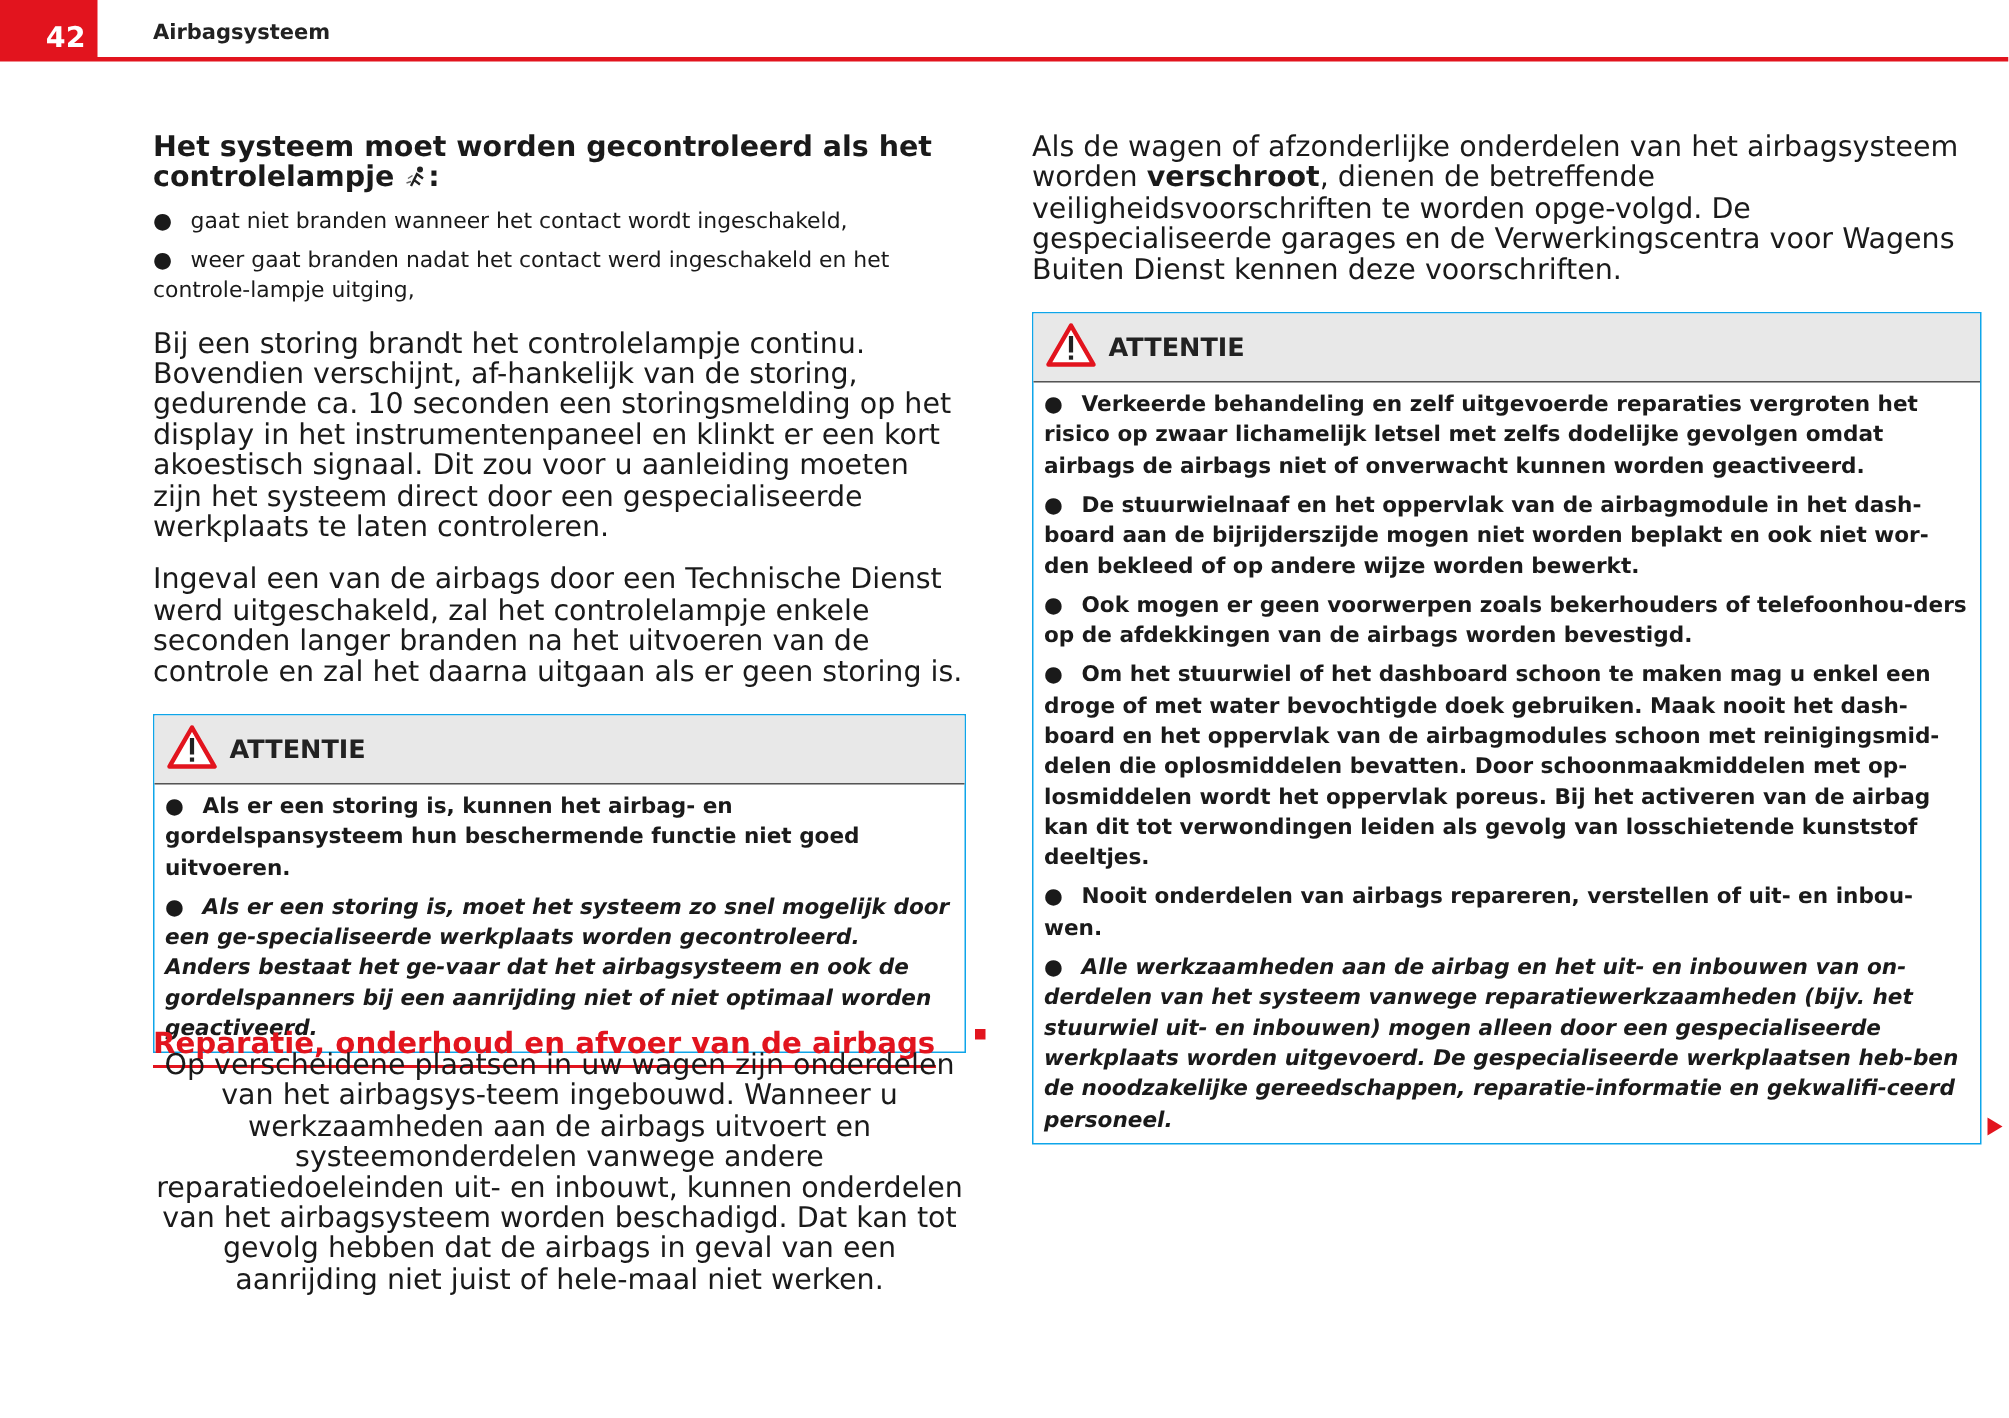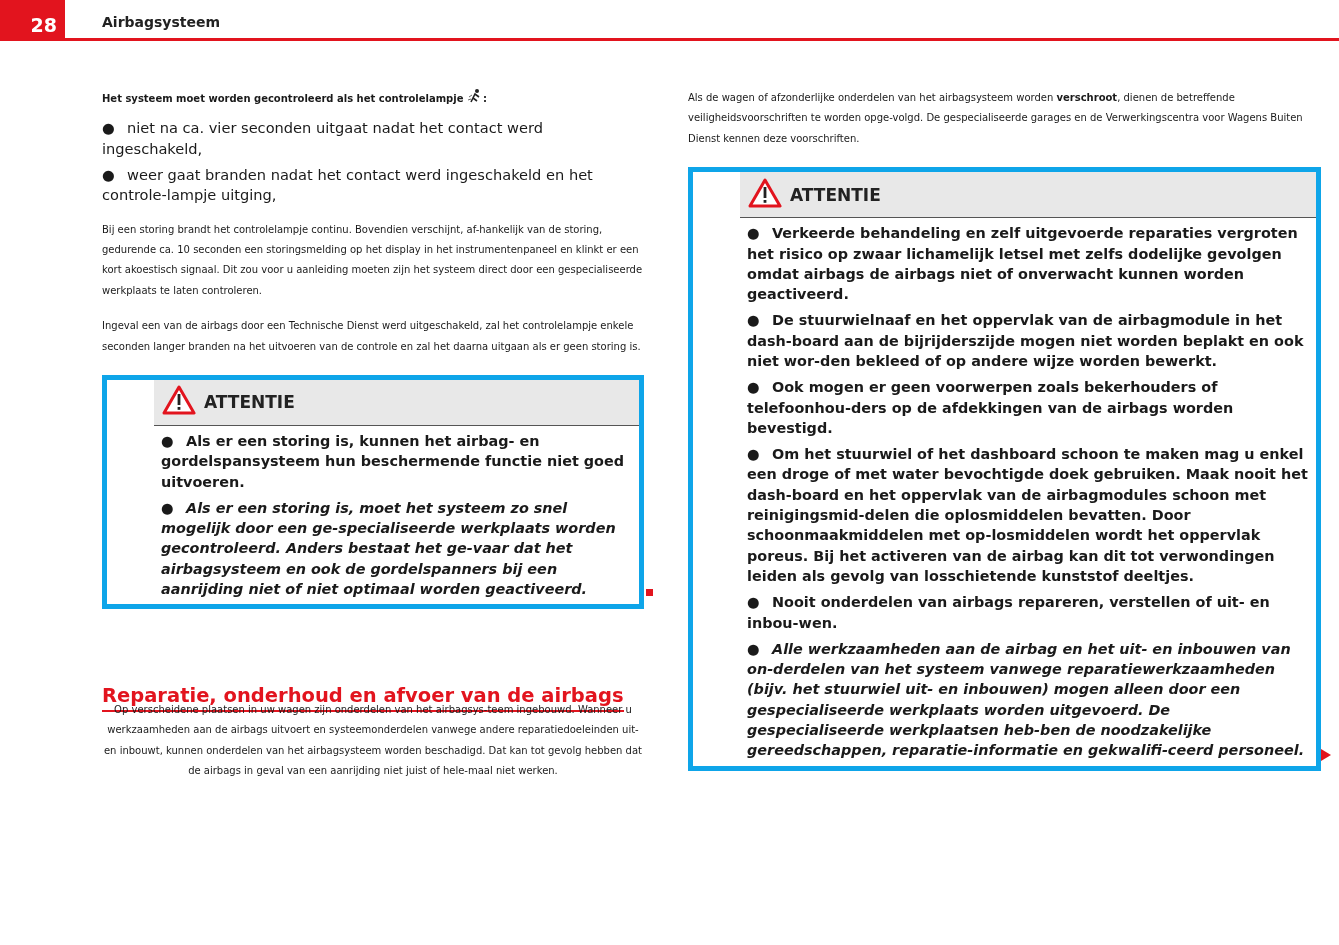--- a/index.html
+++ b/index.html
@@ -8,62 +8,62 @@
   .header-rule { position:absolute; left:0; top:38px; width:1339px; height:3px; background:#e2141e; }
   .page-tab { position:absolute; left:0; top:0; width:65px; height:40px; background:#e2141e;
               color:#fff; font-weight:bold; font-size:19px; line-height:50px; text-align:right;
               padding-right:8px; box-sizing:border-box; }
   .chapter-title { position:absolute; left:102px; top:14px; font-weight:bold; font-size:14px; color:#222; }
 
   .col { position:absolute; top:88px; width:545px; }
   .col-left { left:102px; width:542px; }
   .col-right { left:688px; width:633px; }
 
-  p, .lead { margin:0; font-size:10px; line-height:20.4px; }
+  p, .lead { margin:0; font-size:19px; line-height:20.4px; }
   .lead { font-weight:bold; margin-bottom:7px; }
   ul.bullets { list-style:none; margin:0 0 14px 0; padding:0; }
   ul.bullets li { font-size:14.6px; line-height:20.4px; margin-bottom:5.5px; }
   .bul { display:inline-block; width:25px; }
   .para { margin-bottom:15px; }
 
-  .warn { border:5px solid #0ea5e9; margin-top:18px; position:relative;padding-left:47px; }
+  .warn { border:1px solid #0ea5e9; margin-top:18px; position:relative; }
   .warn-head { background:#e8e8e8; border-bottom:1px solid #555; height:45px; display:flex; align-items:center; padding-left:8px; }
   .warn-title { font-weight:bold; font-size:17px; margin-left:8px; color:#222; }
   .warn-body { padding:5px 8px 5px 7px; }
   .warn-body .wi { font-weight:bold; font-size:14.4px; line-height:20.3px; margin-bottom:6px; }
   .warn-body .wi:last-child { margin-bottom:0;font-style:italic; }
   .end-square { position:absolute; right:-14px; bottom:8px; width:7px; height:7px; background:#e2141e; }
   .next-arrow { position:absolute; right:-15px; bottom:5px; width:0; height:0;
                 border-left:10px solid #e2141e; border-top:6px solid transparent; border-bottom:6px solid transparent; }
 
   .section-head { position:absolute; left:102px; top:684px; width:522px; border-bottom:2px solid #e2141e; padding-bottom:3px; }
   .section-title { font-weight:bold; font-size:19.5px; color:#e2141e; }
   .section-body { position:absolute; left:102px; top:700px; width:542px;text-align:center; }
   .airbag-icon { display:inline-block; vertical-align:-2px; }
 </style>
 </head>
 <body>
 
-<div class="page-tab">28</div>
+<div class="page-tab">42</div>
 <div class="chapter-title">Airbagsysteem</div>
 <div class="header-rule"></div>
 
 <div class="col col-left">
   <div class="lead">
     <span>Het systeem moet worden gecontroleerd als het controlelampje</span>
     <span class="airbag-icon">
       <svg width="16" height="16" viewBox="0 0 16 16">
           <circle cx="10" cy="3" r="2" fill="#222"></circle>
           <path d="M4 14 L8 6 L12 9 M8 6 L6 10 L10 13" stroke="#222" stroke-width="1.6" fill="none"></path>
           <path d="M2 9 L5 7 M1 12 L4 11" stroke="#666" stroke-width="1"></path>
         </svg>
     </span><span>:</span>
   </div>
   <ul class="bullets">
-    <li><span class="bul">●</span><span>niet na ca. vier seconden uitgaat nadat het contact werd ingeschakeld,</span></li>
+    <li><span class="bul">●</span><span>gaat niet branden wanneer het contact wordt ingeschakeld,</span></li>
     <li><span class="bul">●</span><span>weer gaat branden nadat het contact werd ingeschakeld en het controle-lampje uitging,</span></li>
   </ul>
   <p class="para">Bij een storing brandt het controlelampje continu. Bovendien verschijnt, af-hankelijk van de storing, gedurende ca. 10 seconden een storingsmelding op het display in het instrumentenpaneel en klinkt er een kort akoestisch signaal. Dit zou voor u aanleiding moeten zijn het systeem direct door een gespecialiseerde werkplaats te laten controleren.</p>
   <p class="para">Ingeval een van de airbags door een Technische Dienst werd uitgeschakeld, zal het controlelampje enkele seconden langer branden na het uitvoeren van de controle en zal het daarna uitgaan als er geen storing is.</p>
 
   <div class="warn">
     <div class="warn-head">
       <span>
         <svg width="34" height="30" viewBox="0 0 34 30">
             <path d="M17 2 L32 28 L2 28 Z" fill="#fff" stroke="#e2141e" stroke-width="3" stroke-linejoin="round"></path>

